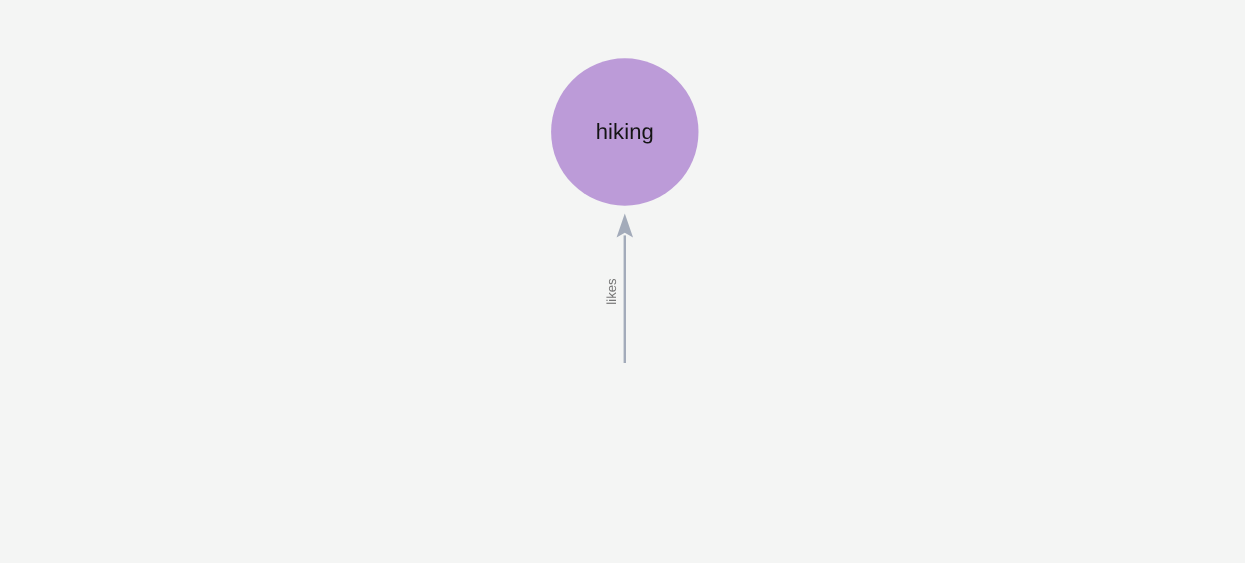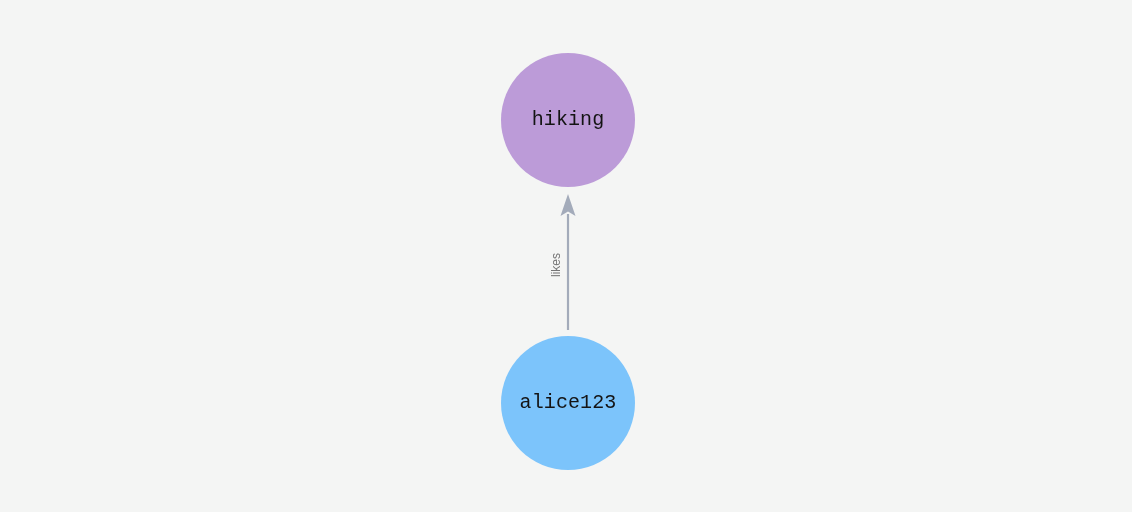--- a/index.html
+++ b/index.html
@@ -26,21 +26,21 @@
     height: 512px;
   }
   .node-group {
     position: absolute;
     border-radius: 50%;
     display: flex;
     align-items: center;
     justify-content: center;
   }
   .node-label {
-    font-family: Liberation Mono, monospace;
+    font-family: Liberation Sans, sans-serif;
     font-size: 20px;
     color: #141414;
     letter-spacing: 0.1px;
     line-height: 1;
     user-select: none;
     white-space: nowrap;
   }
   #node-hiking {
     left: 501px;
     top: 53px;
@@ -84,17 +84,14 @@
       <polygon points="568,194 575.5,216 568,211.5 560.5,216" fill="#a3abba"></polygon>
     </g>
   </svg>
 
   <div class="edge-label" id="edge-label-likes">likes</div>
 
   <div class="node-group" id="node-hiking">
     <span class="node-label">hiking</span>
   </div>
 
-  <div class="node-group" id="node-alice123">
-    <span class="node-label">alice123</span>
-  </div>
 
 </div>
 
 </body></html>

